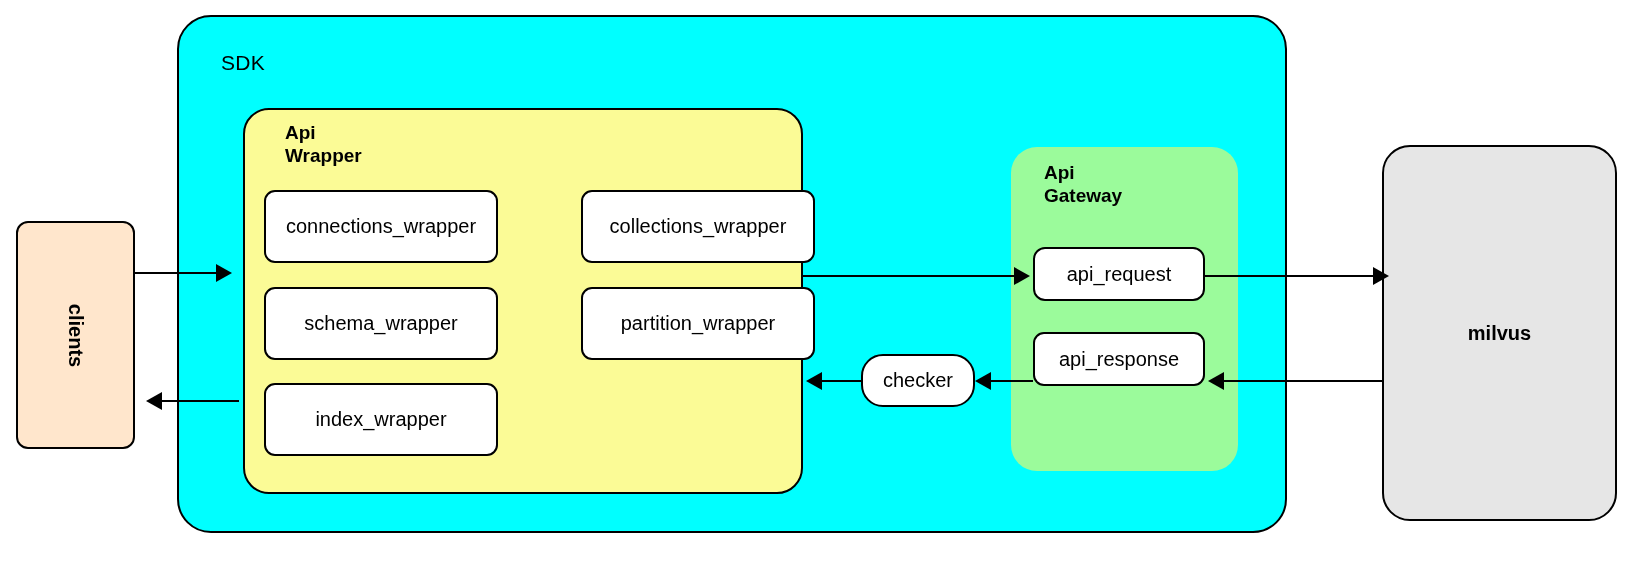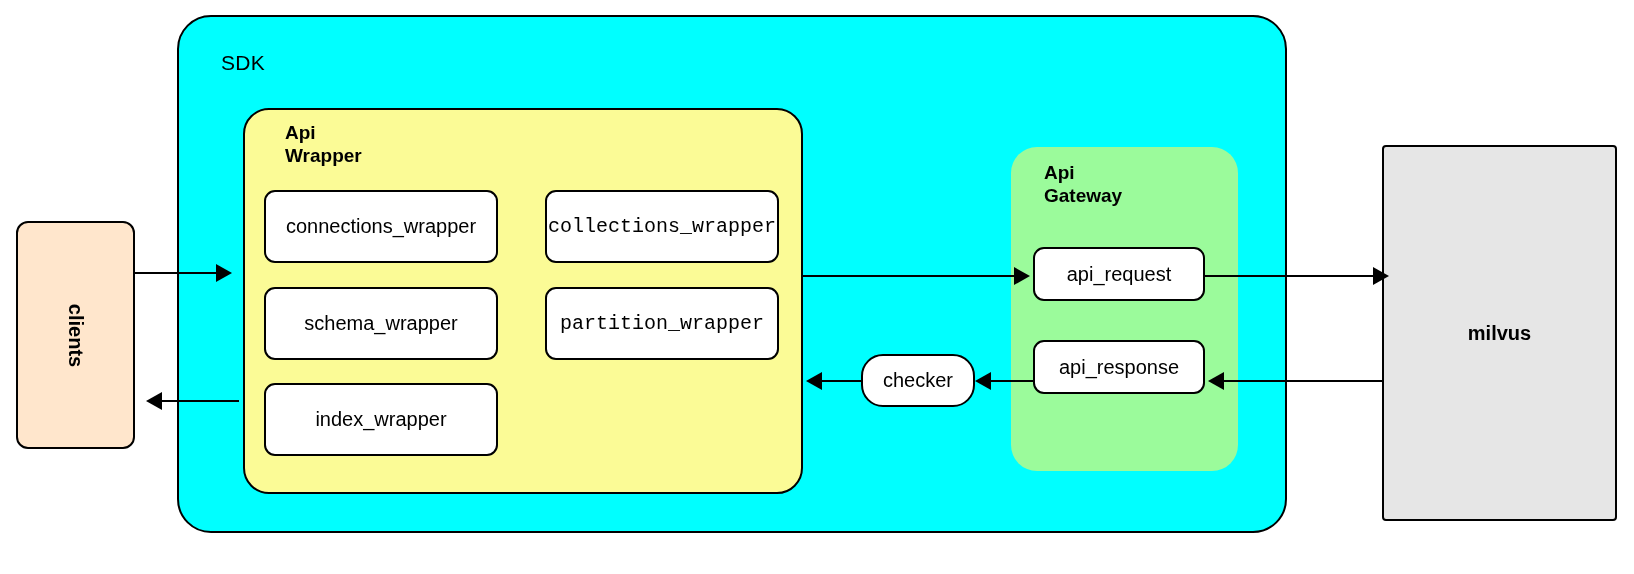--- a/index.html
+++ b/index.html
@@ -67,21 +67,21 @@
   }
   
   .wrapper-box {
     background: #ffffff;
     border-radius: 11px;
     font-size: 20px;
     width: 234px;
     height: 73px;
   }
   .wcol-a { left: 264px; }
-  .wcol-b { left: 545px; font-family: Liberation Mono, monospace; }
+  .wcol-b { left: 581px; }
   .wrow-1 { top: 190px; }
   .wrow-2 { top: 287px; }
   .wrow-3 { top: 383px; align-items: center; }
   
   #api-gateway-container {
     left: 1011px;
     top: 147px;
     width: 227px;
     height: 324px;
     background: #9bfb9b;
@@ -100,22 +100,22 @@
     white-space: pre-line;
   }
   .gateway-box {
     background: #ffffff;
     border-radius: 11px;
     font-size: 20px;
     left: 1033px;
     width: 172px;
     height: 54px;
   }
-  #node-api-request { top: 247px; }
-  #node-api-response { top: 340px; }
+  #node-api-request { top: 247px; border-radius: 12px; }
+  #node-api-response { top: 332px; }
   
   #node-checker {
     left: 861px;
     top: 354px;
     width: 114px;
     height: 53px;
     background: #ffffff;
     border-radius: 22px;
     font-size: 20px;
   }
@@ -134,21 +134,21 @@
     transform: rotate(90deg);
     white-space: nowrap;
   }
   
   #node-milvus {
     left: 1382px;
     top: 145px;
     width: 235px;
     height: 376px;
     background: #e6e6e6;
-    border-radius: 4px;
+    border-radius: 28px;
     font-size: 20px;
     font-weight: bold;
   }
   
   .edge {
     position: absolute;
     height: 0;
     border-top: 2px solid #000000;
   }
   .arrowhead {

